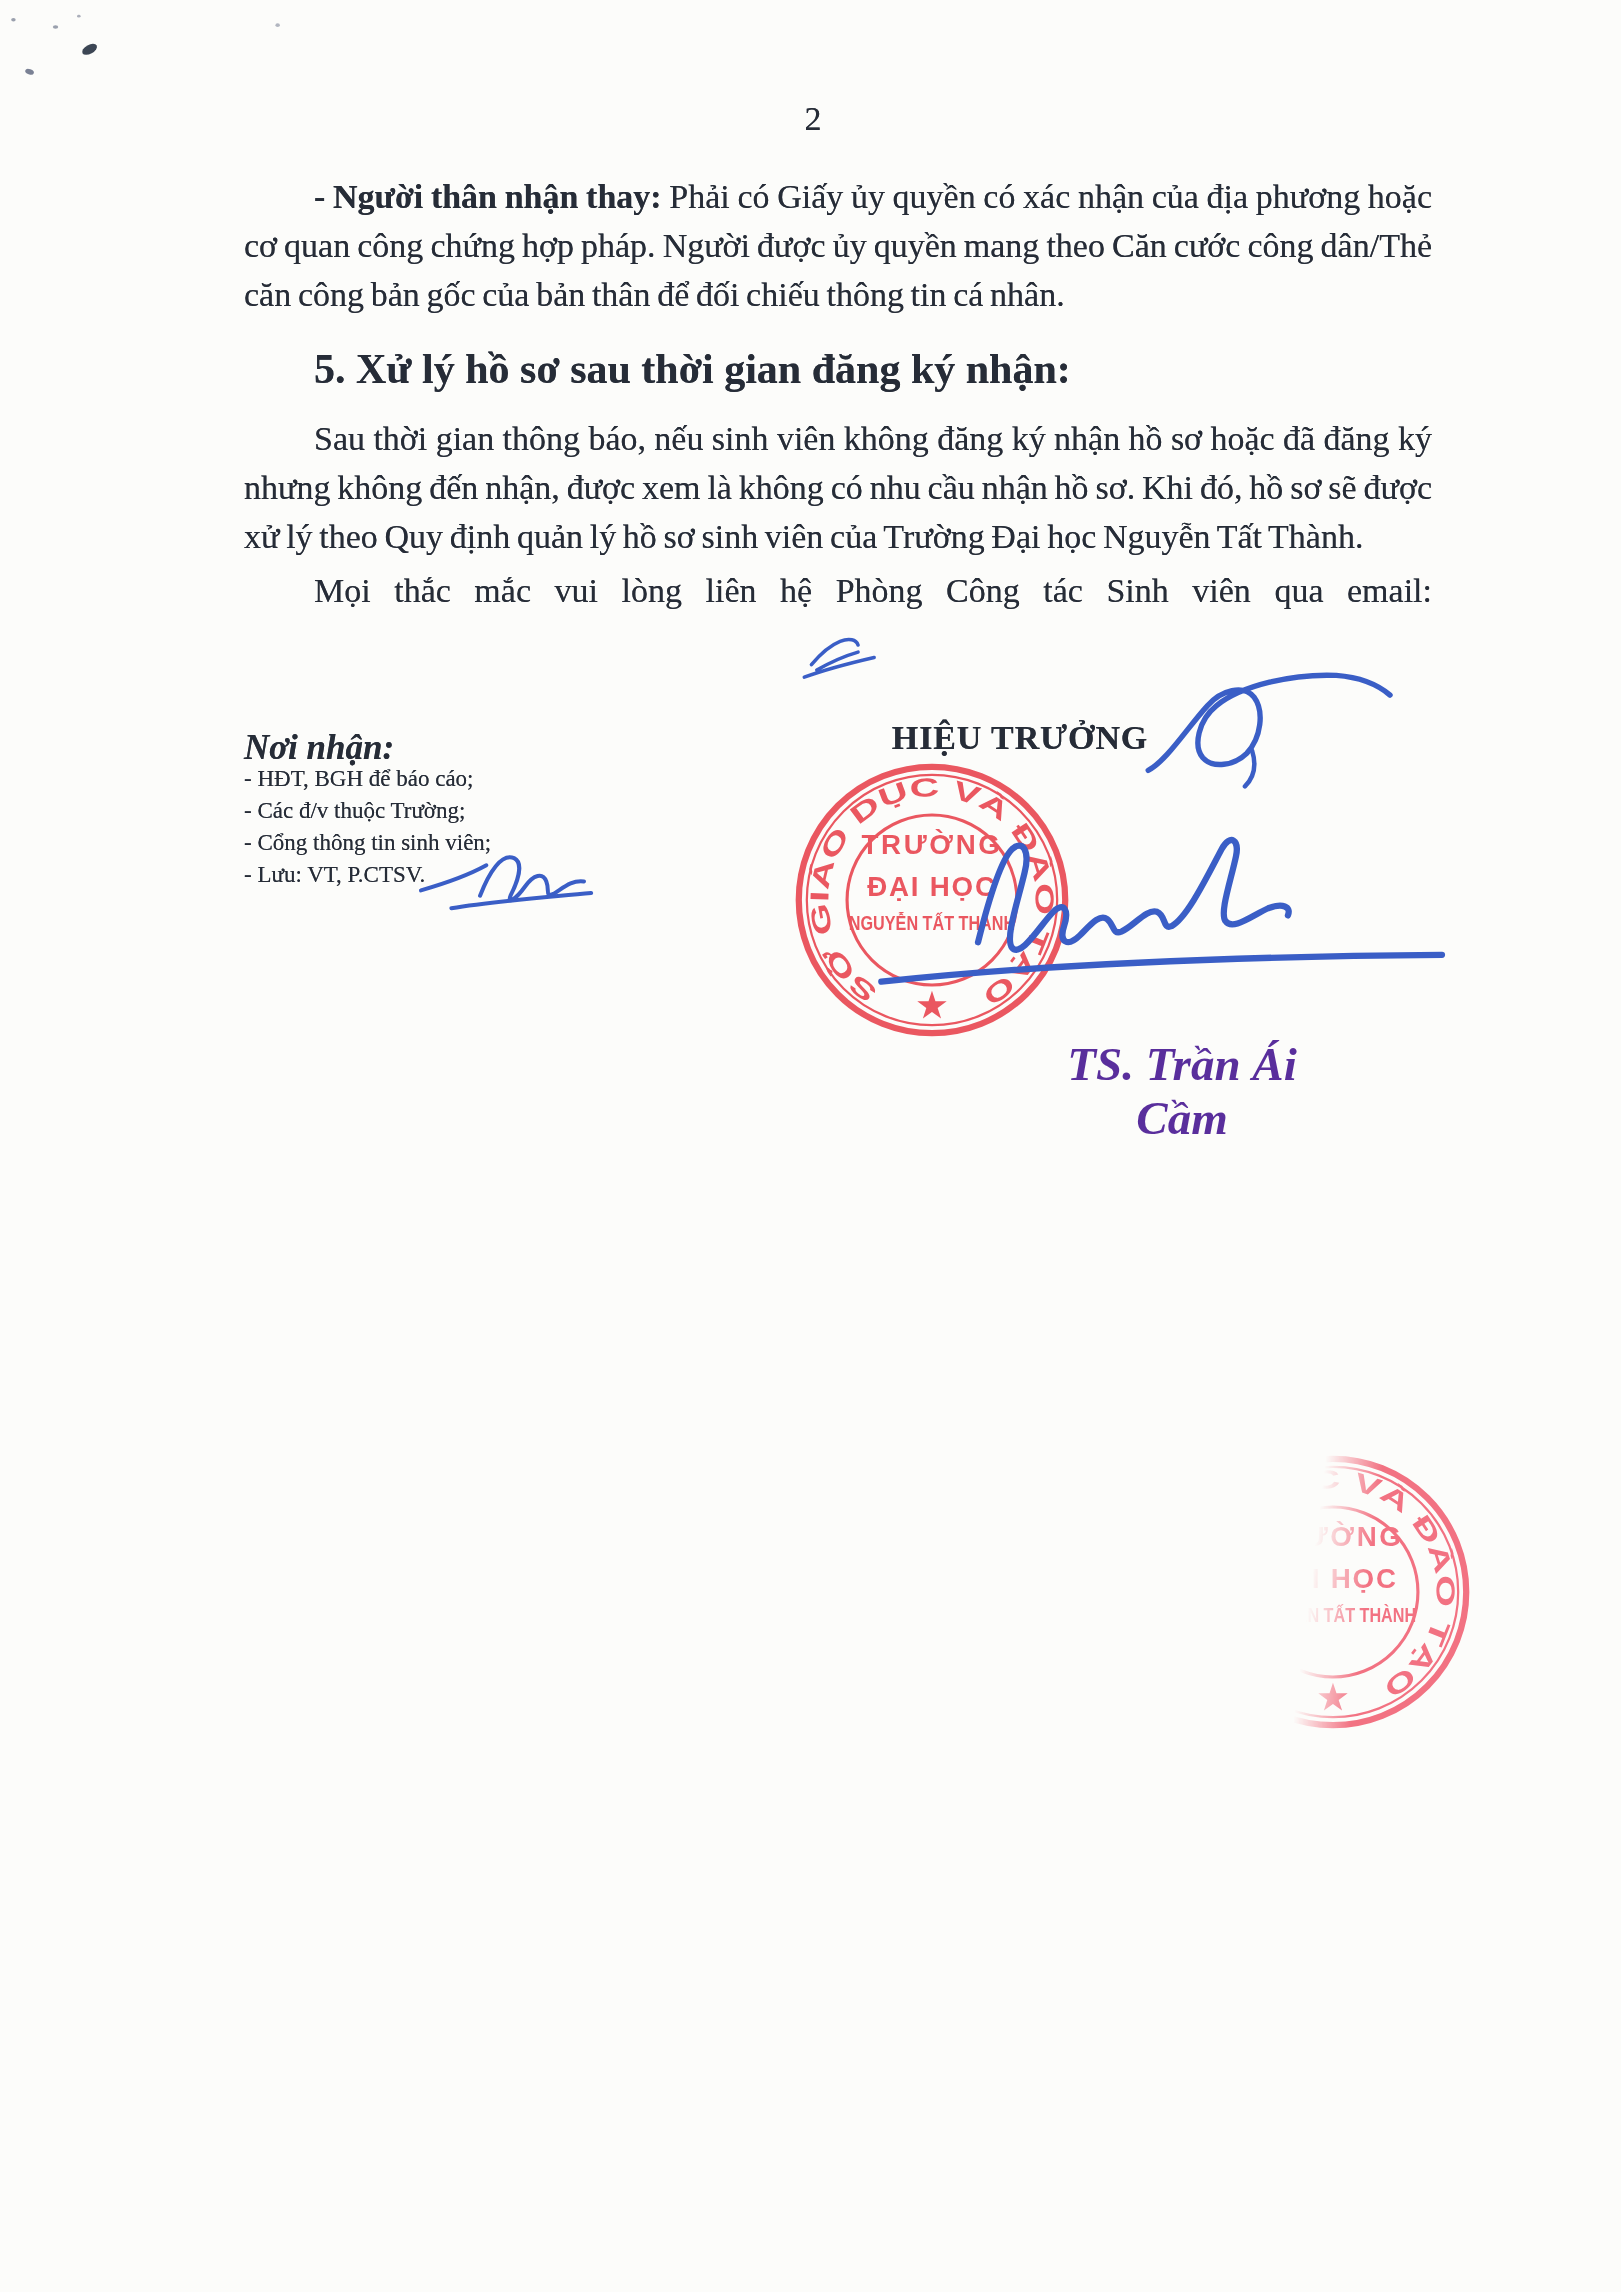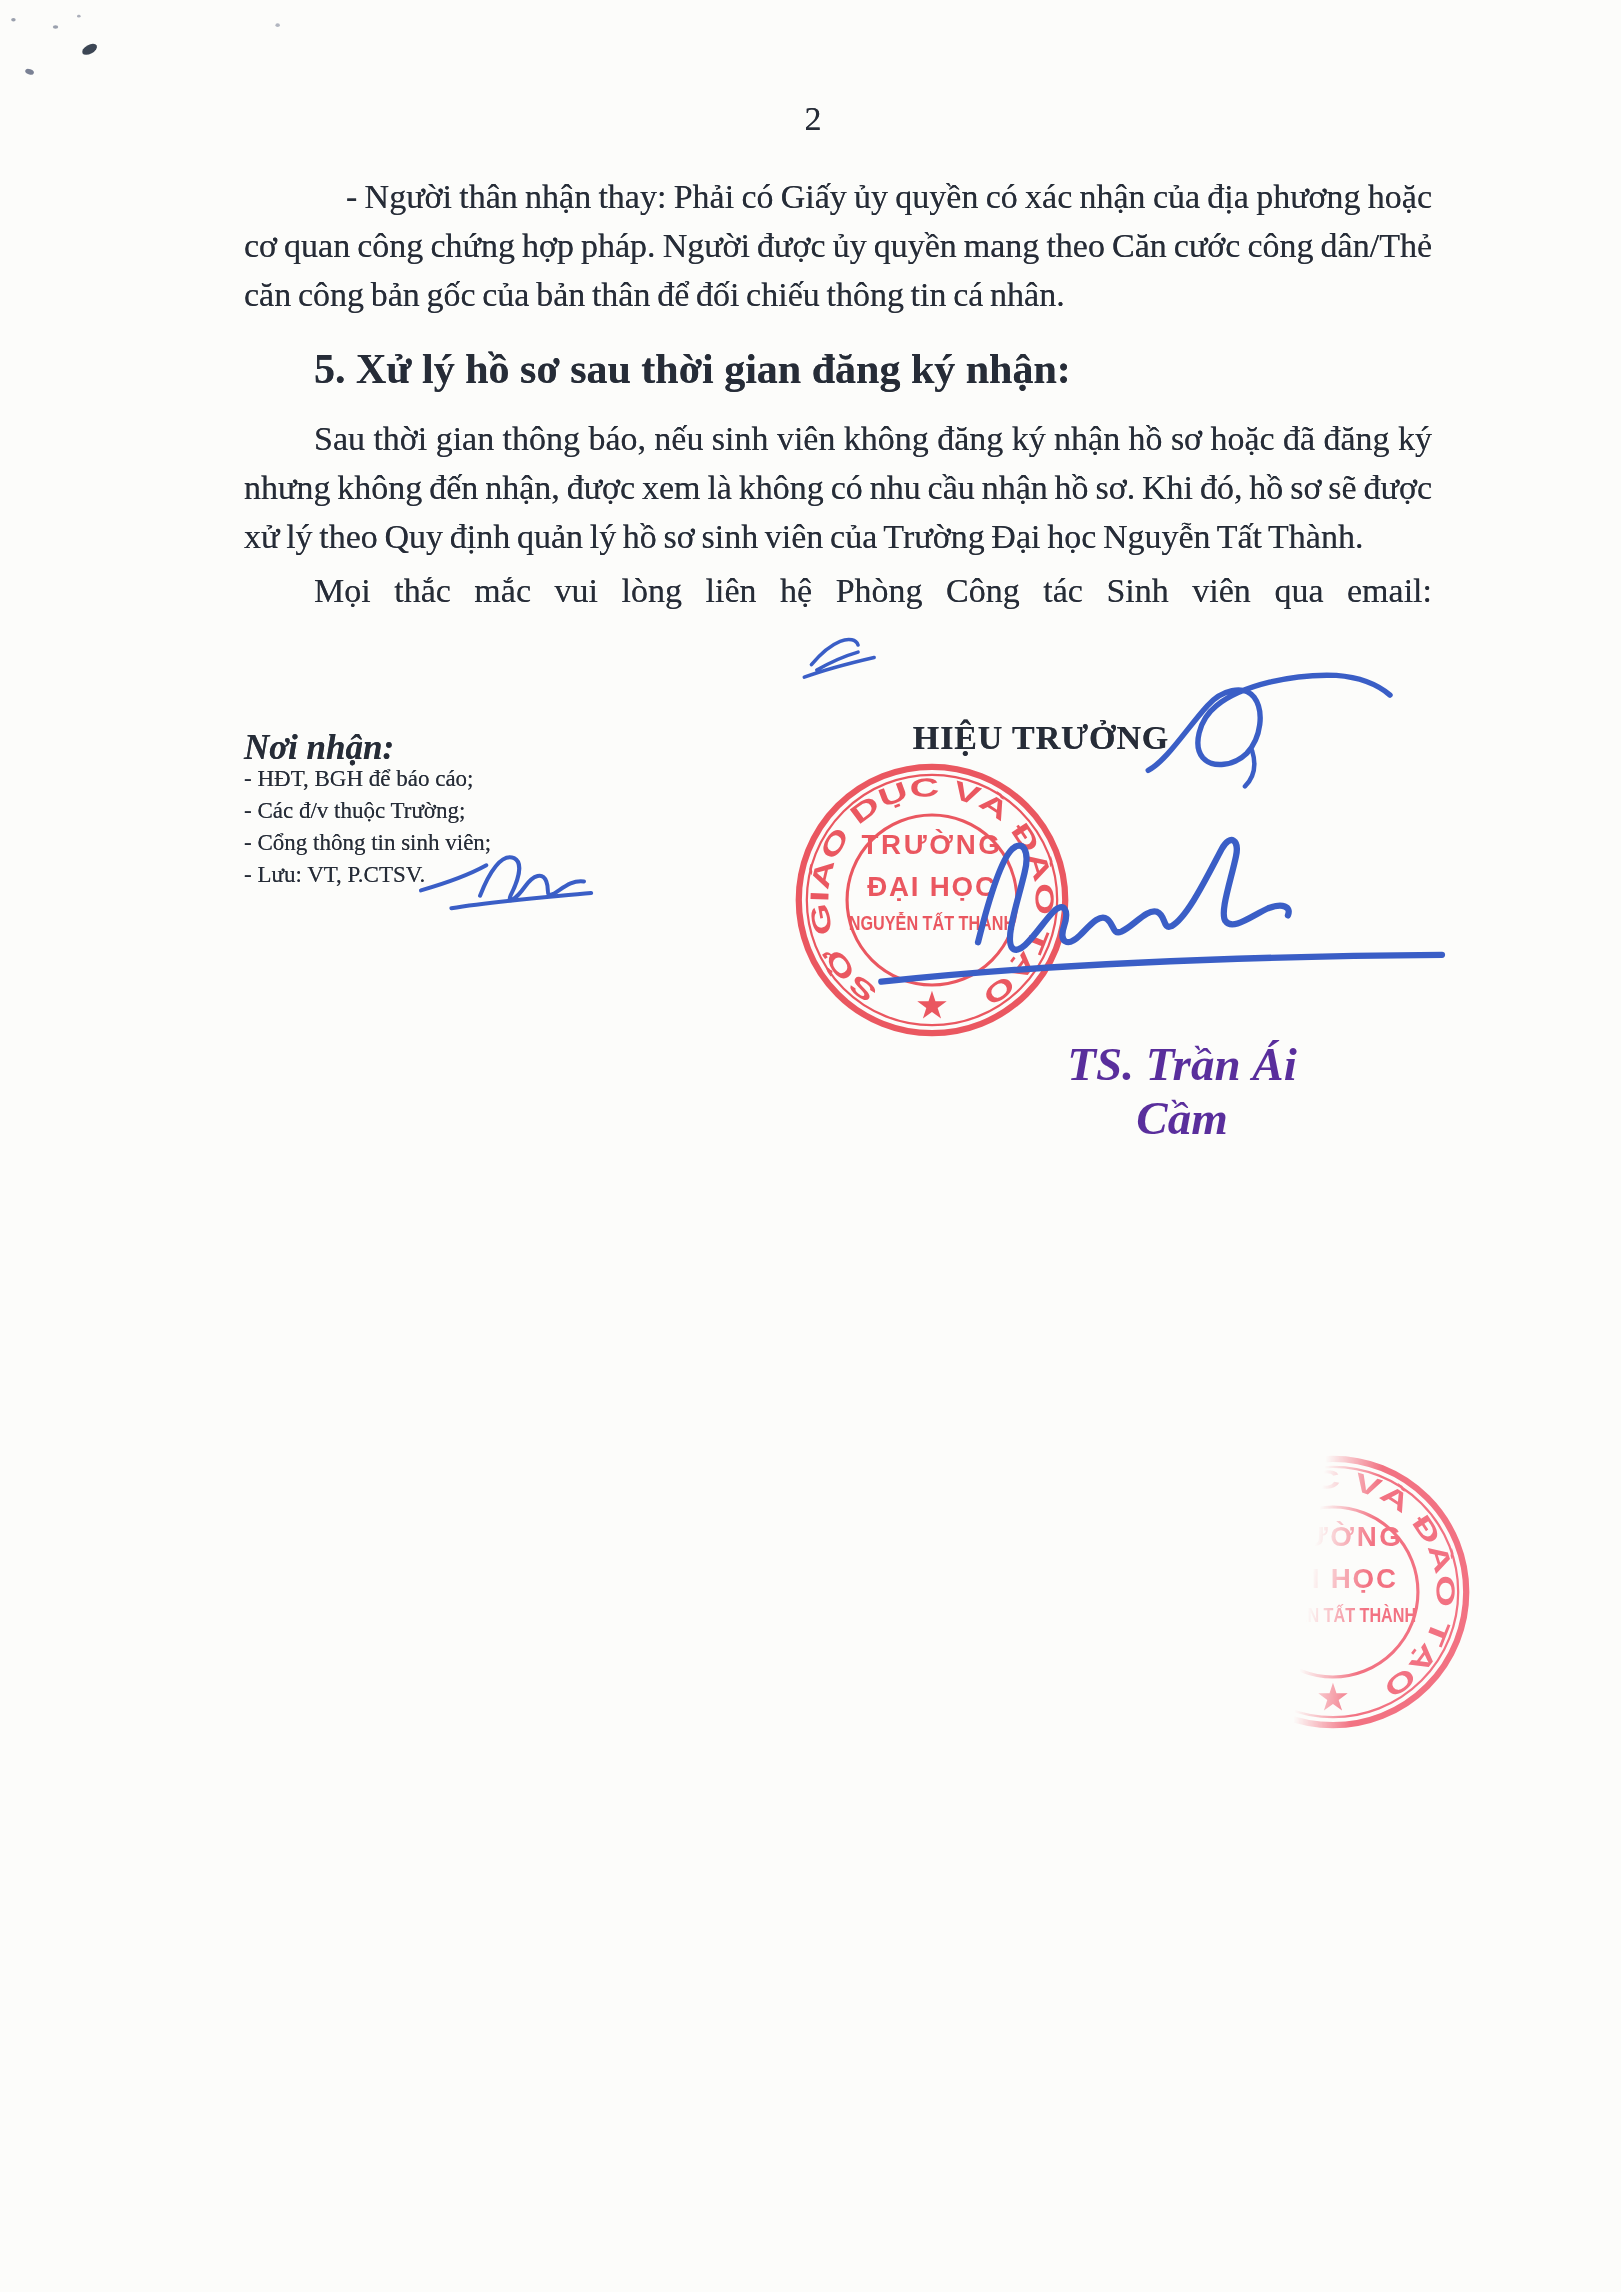--- a/index.html
+++ b/index.html
@@ -5,28 +5,28 @@
   html,body{margin:0;padding:0;}
   body{width:1622px;height:2293px;background:#f4f4f1;font-family:"Liberation Serif",serif;}
   #page{position:absolute;left:0;top:0;width:1622px;height:2293px;background:#fcfcfa;overflow:hidden;}
   .ink{color:#262c37;text-shadow:0 0 0.5px rgba(38,44,55,0.75);}
   .abs{position:absolute;}
   
   .textblock{left:244px;width:1188px;font-size:34px;line-height:49px;word-spacing:-1.8px;}
   .jline{text-align:justify;text-align-last:justify;height:49px;overflow:hidden;white-space:normal;}
   .lline{text-align:left;height:49px;overflow:hidden;}
   .indent{text-indent:70px;}
-  .b{font-weight:normal;margin-left:32px;}
+  .b{font-weight:bold;}
   #pagenum{left:219px;top:100px;width:1188px;text-align:center;font-size:34px;}
   #heading5{left:244px;top:345px;width:1188px;font-size:42px;font-weight:bold;padding-left:70px;box-sizing:border-box;}
   
   #recipients-label{left:244px;top:728px;font-size:35px;font-weight:bold;font-style:italic;}
   #recipients{left:244px;top:763px;font-size:23px;line-height:32px;}
   
-  #signer-title{left:880px;top:719px;width:322px;text-align:center;font-size:34px;font-weight:bold;letter-spacing:0.9px;}
+  #signer-title{left:859px;top:719px;width:322px;text-align:center;font-size:34px;font-weight:bold;letter-spacing:0.9px;}
   #signer-name{left:1021px;top:1037px;width:322px;text-align:center;font-size:47px;font-weight:bold;font-style:italic;color:#4c1d95;opacity:.92;}
   
   .seal{width:304px;height:304px;}
   #seal-main{left:780px;top:748px;opacity:.93;}
   #seal-partial{left:1181px;top:1440px;opacity:.82;
     -webkit-mask-image:linear-gradient(97deg,transparent 43%,#000 60%);
     mask-image:linear-gradient(97deg,transparent 43%,#000 60%);}
   #inklayer{left:0;top:0;width:1622px;height:2293px;pointer-events:none;}
 </style>
 </head>

